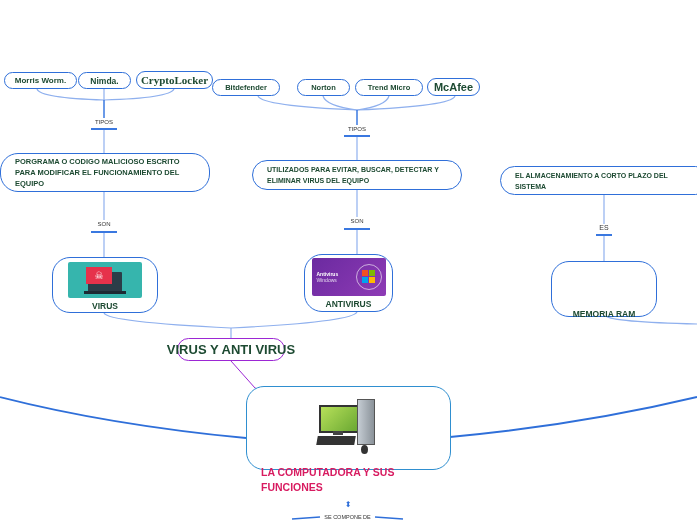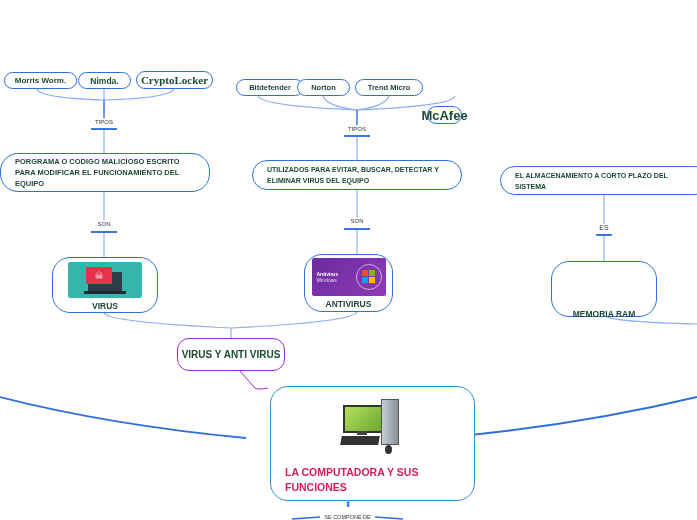--- a/index.html
+++ b/index.html
@@ -67,24 +67,24 @@
 
 <div class="node card" style="left:52px;top:257px;width:106px;height:56px;">
   <div class="img" style="background:#36b5ad;margin-top:4px;">
     <div style="position:absolute;left:20px;top:10px;width:34px;height:20px;background:#2b3d48;border-radius:1px;"></div>
     <div style="position:absolute;left:16px;top:29px;width:42px;height:3px;background:#1d2a33;"></div>
     <div style="position:absolute;left:18px;top:5px;width:26px;height:17px;background:#e6324b;color:#fff;font-size:10px;text-align:center;line-height:17px;">☠</div>
   </div>
   <div class="lbl">VIRUS</div>
 </div>
 
-<div class="node pill" style="left:236px;top:79px;width:68px;height:17px;font-size:7.5px;">Bitdefender</div>
+<div class="node pill" style="left:212px;top:79px;width:68px;height:17px;font-size:7.5px;">Bitdefender</div>
 <div class="node pill" style="left:297px;top:79px;width:53px;height:17px;font-size:7.5px;">Norton</div>
 <div class="node pill" style="left:355px;top:79px;width:68px;height:17px;font-size:7.5px;">Trend Micro</div>
-<div class="node pill" style="left:427px;top:78px;width:35px;height:18px;font-size:13px;margin-top:28px;">McAfee</div>
+<div class="node pill" style="left:427px;top:78px;width:53px;height:18px;font-size:11px;">McAfee</div>
 
 <div class="conn" style="left:337px;top:126px;">TIPOS</div>
 <div class="bar" style="left:344px;top:135px;"></div>
 
 <div class="node box" style="left:252px;top:160px;width:210px;height:30px;font-size:7px;">UTILIZADOS PARA EVITAR, BUSCAR, DETECTAR Y ELIMINAR VIRUS DEL EQUIPO</div>
 
 <div class="conn" style="left:337px;top:218px;">SON</div>
 <div class="bar" style="left:344px;top:228px;"></div>
 
 <div class="node card" style="left:304px;top:254px;width:89px;height:58px;">
@@ -112,23 +112,23 @@
     <div style="position:absolute;left:6px;top:5px;width:68px;height:22px;background:#3e8f3a;"></div>
     <div style="position:absolute;left:12px;top:8px;width:10px;height:14px;background:#222;"></div>
     <div style="position:absolute;left:26px;top:8px;width:10px;height:14px;background:#222;"></div>
     <div style="position:absolute;left:40px;top:8px;width:10px;height:14px;background:#222;"></div>
     <div style="position:absolute;left:54px;top:8px;width:10px;height:14px;background:#222;"></div>
     <div style="position:absolute;left:6px;top:27px;width:68px;height:3px;background:#d4b24a;"></div>
   </div>
   <div class="lbl">MEMORIA RAM</div>
 </div>
 
-<div class="node pill" style="left:177px;top:338px;width:108px;height:33px;border-color:#9c27d4;font-size:10px;border-radius:12px;">VIRUS Y ANTI VIRUS</div>
+<div class="node pill" style="left:177px;top:338px;width:108px;height:23px;border-color:#9c27d4;font-size:13px;border-radius:12px;">VIRUS Y ANTI VIRUS</div>
 
-<div class="node" style="left:246px;top:386px;width:205px;height:115px;border-radius:18px;border-color:#2f8fd0;margin-left:24px;">
+<div class="node" style="left:246px;top:386px;width:205px;height:84px;border-radius:18px;border-color:#2f8fd0;">
   <div style="position:absolute;left:70px;top:12px;width:64px;height:56px;">
     <div style="position:absolute;left:2px;top:6px;width:36px;height:24px;background:linear-gradient(135deg,#b7e05a,#6aa832);border:2px solid #333;"></div>
     <div style="position:absolute;left:16px;top:32px;width:10px;height:4px;background:#444;"></div>
     <div style="position:absolute;left:40px;top:0;width:16px;height:44px;background:linear-gradient(90deg,#c5ccd3,#8a9299);border:1px solid #555;"></div>
     <div style="position:absolute;left:0;top:37px;width:38px;height:9px;background:#333;transform:skewX(-10deg);"></div>
     <div style="position:absolute;left:44px;top:46px;width:7px;height:9px;background:#333;border-radius:50%;"></div>
   </div>
   <div style="position:absolute;left:14px;top:78px;width:160px;font-size:10.5px;line-height:15px;color:#d81b60;">LA COMPUTADORA Y SUS FUNCIONES</div>
 </div>
 

